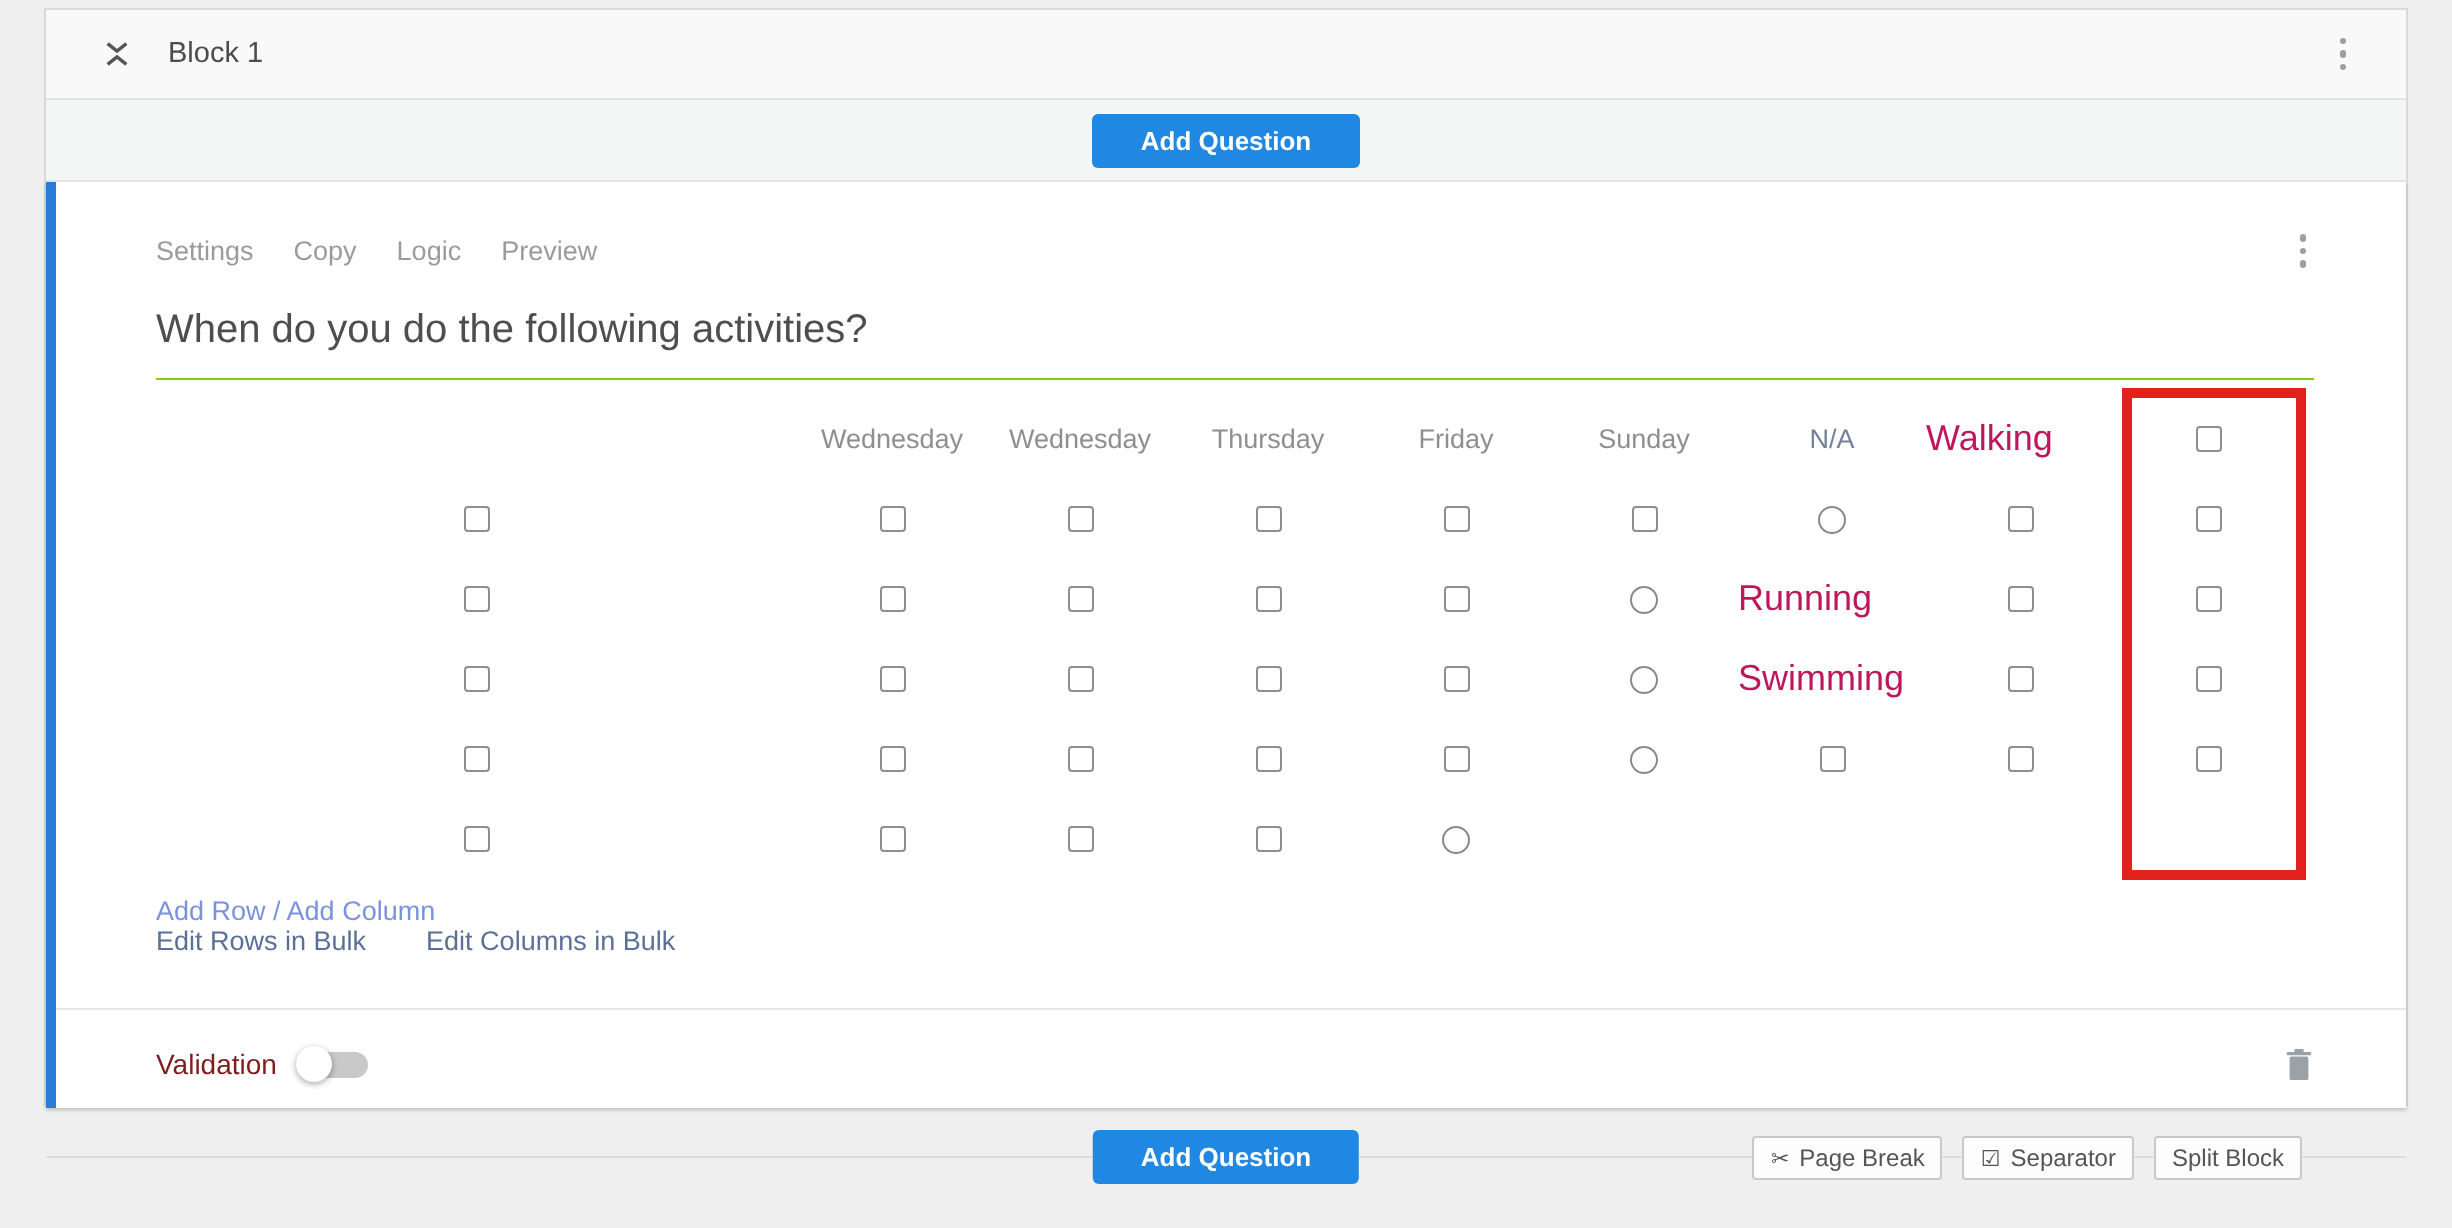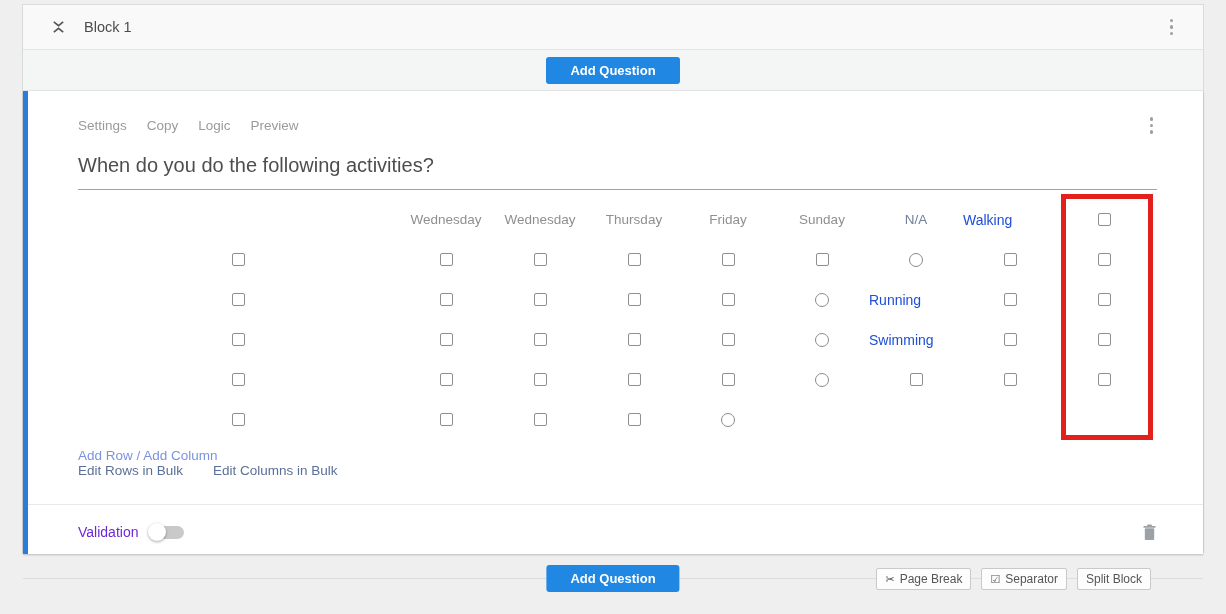--- a/index.html
+++ b/index.html
@@ -30,40 +30,40 @@
     padding-top:22px; font-size:13.5px; color:#9b9b9b;text-align:right; }
   .card-actions span { cursor:pointer; }
   .question-title { margin-top:16px; font-size:20px; color:#4e4e4e;
     padding-bottom:12px; border-bottom:1px solid #84cc16; }
 
   
   .matrix-wrap { position:relative; margin-top:10px; width:1073px; }
   .matrix { display:grid; grid-template-columns:321px repeat(8,94px); grid-auto-rows:40px; }
   .mx-h { display:flex; align-items:center; justify-content:center; font-size:13.5px; color:#8f8f8f; }
   .mx-h.na { color:#72809b; }
-  .mx-label { display:flex; align-items:center; font-size:14px; color:#1d4ed8; }
+  .mx-label { display:flex; align-items:center; font-size:18px; color:#be185d; }
   .mx-cell { display:flex; align-items:center; justify-content:center; }
   .cb { width:13px; height:13px; border:1.5px solid #8f8f8f; border-radius:2px; background:#fff; cursor:pointer; }
   .rb { width:14px; height:14px; border:1.5px solid #8a8a8a; border-radius:50%; background:#fff; cursor:pointer; }
   .na-highlight { position:absolute; left:983px; top:-6px; width:92px; height:246px;
     border:5px solid #e2211c; pointer-events:none; }
 
   
   .links-row { display:flex; justify-content:space-between; margin-top:8px; font-size:13.5px;flex-direction:column; }
   .add-links { color:#7b93de; }
   .add-links span { cursor:pointer; }
   .bulk-links { display:flex; gap:30px; color:#5b7097; }
   .bulk-links span { cursor:pointer; }
 
   
   .card-divider { border-top:1px solid #e8e8e8; margin-top:26px; }
   .validation-row { display:flex; align-items:center; justify-content:space-between;
     padding:0 46px 0 50px; height:55px; }
   .validation-left { display:flex; align-items:center; gap:10px; }
-  .validation-label { font-size:14px; color:#6d28d9; }
+  .validation-label { font-size:14px; color:#7f1d1d; }
   .toggle { position:relative; width:38px; height:18px; cursor:pointer; }
   .toggle .track { position:absolute; left:4px; top:3px; width:32px; height:13px;
     background:#c9c9c9; border-radius:7px; }
   .toggle .knob { position:absolute; left:0; top:0; width:18px; height:18px; border-radius:50%;
     background:#fff; box-shadow:0 1px 3px rgba(0,0,0,.35); }
   .trash { width:15px; height:17px; cursor:pointer; }
 
   
   .bottom-strip { position:relative; height:53px; }
   .bottom-strip::before { content:""; position:absolute; left:0; right:0; top:24px;

